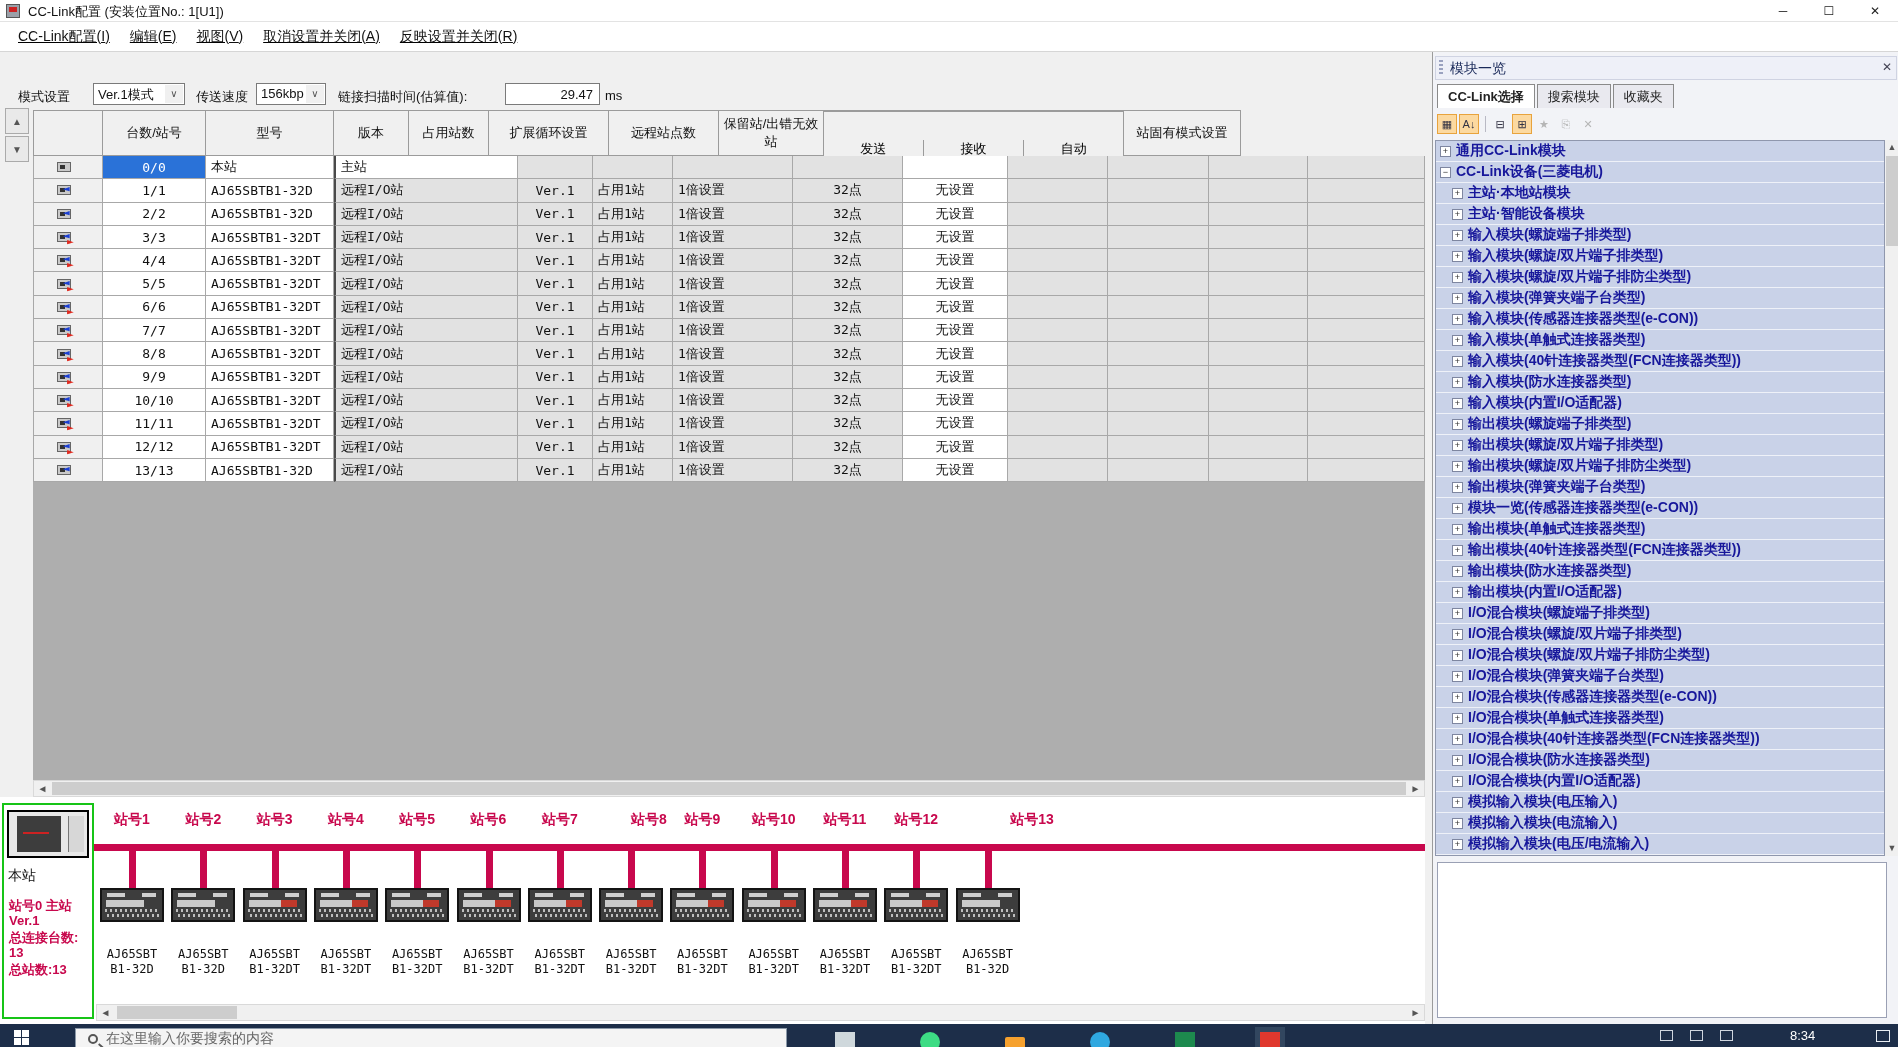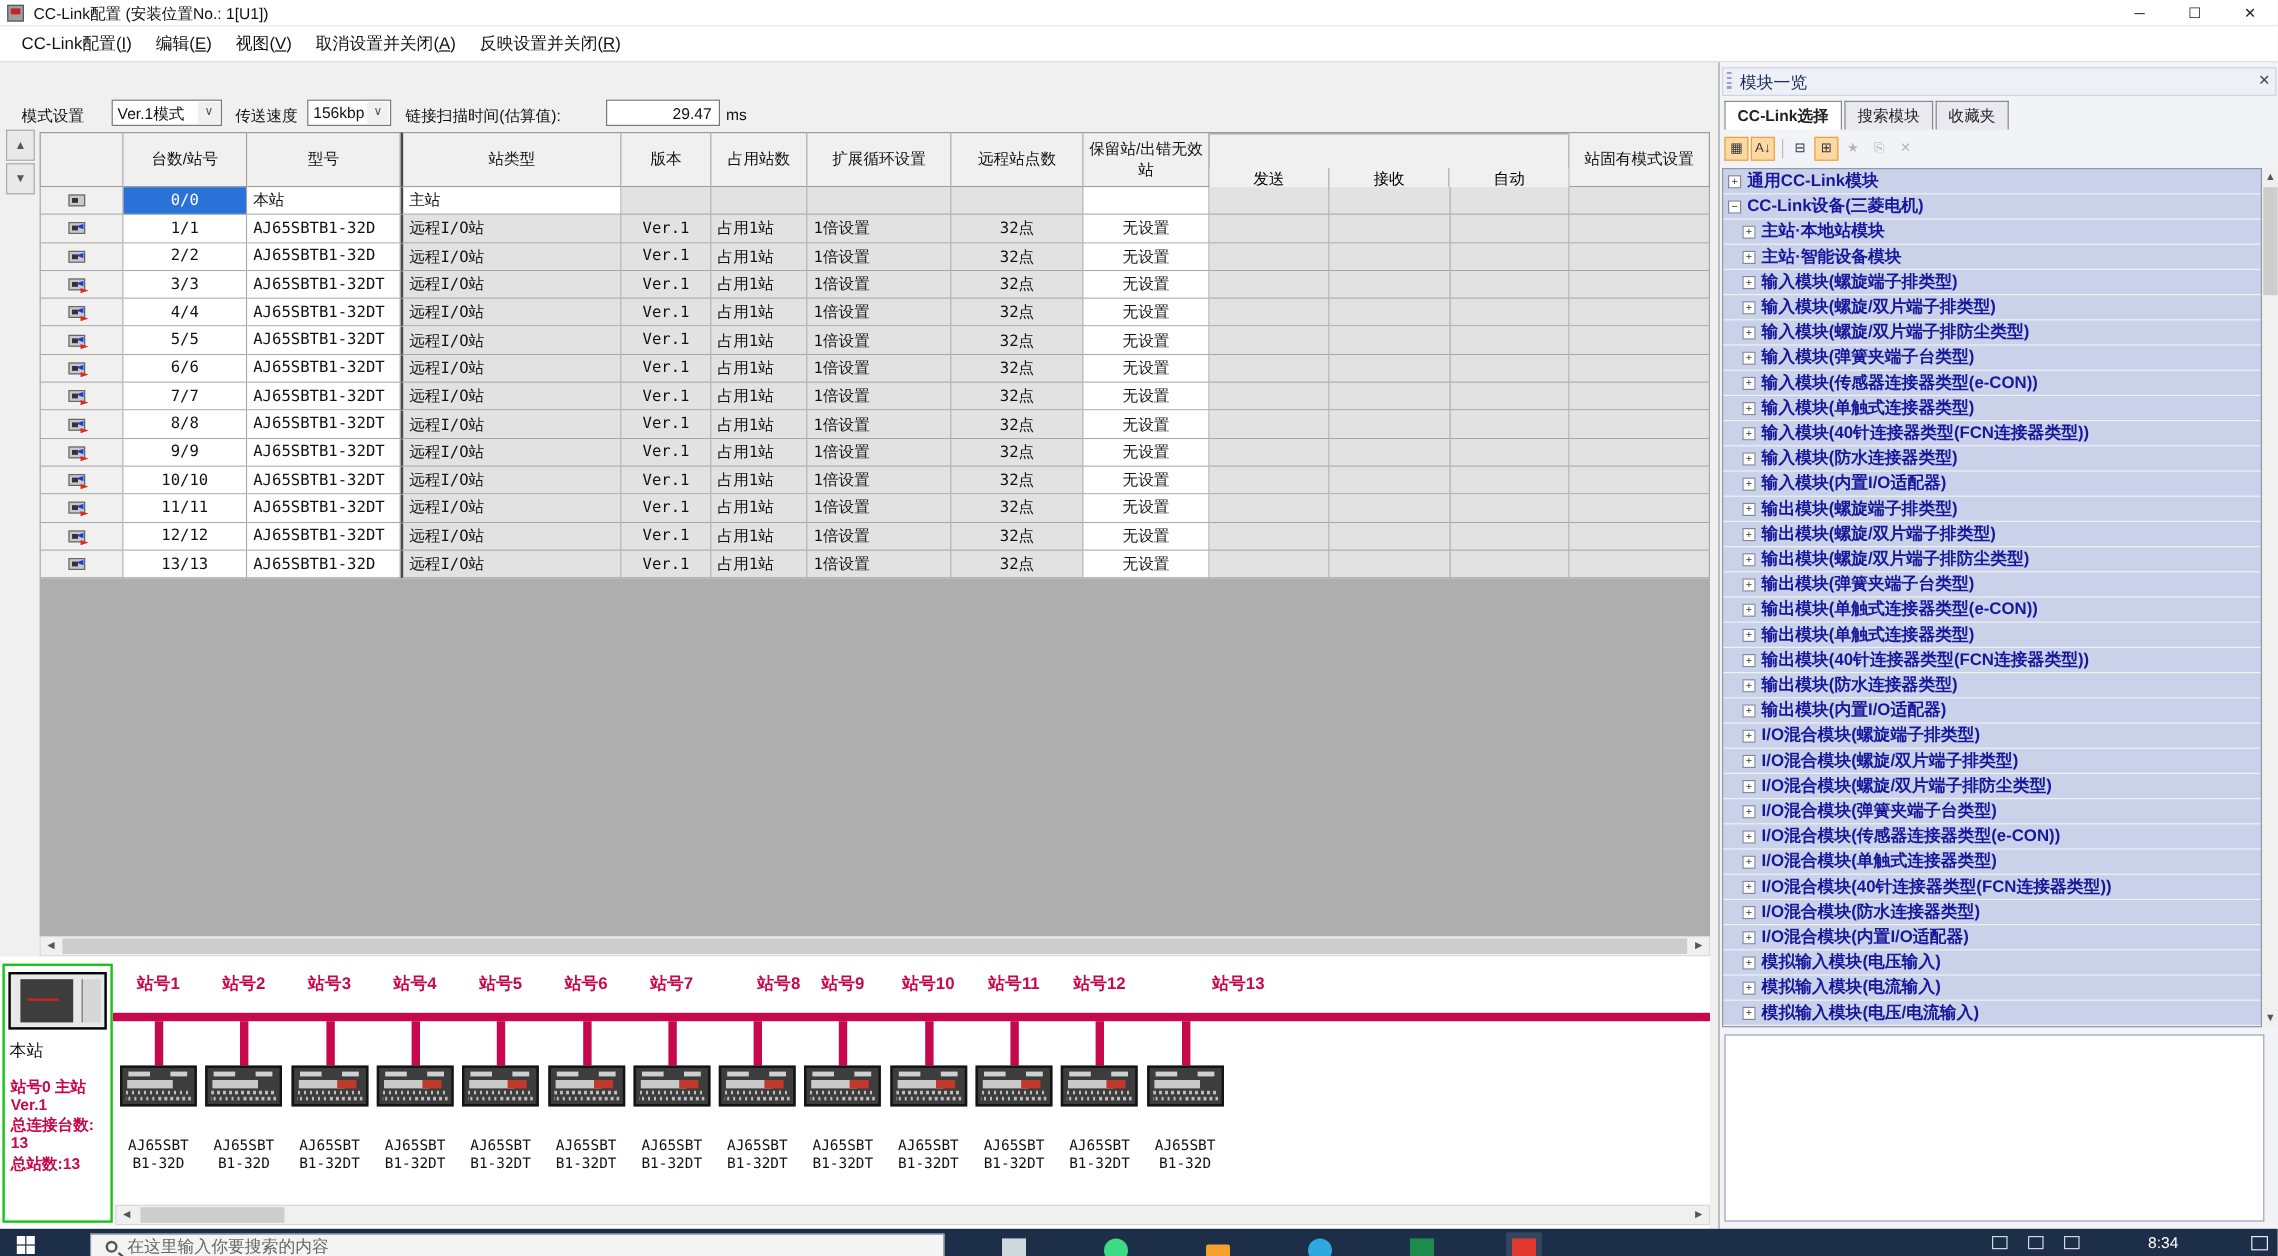--- a/index.html
+++ b/index.html
@@ -6,21 +6,21 @@
   html,body { width:1898px; height:1047px; overflow:hidden; background:#f0f0f0;
               font-family:"Liberation Sans", sans-serif; }
   .abs { position:absolute; }
   
   #titlebar { left:0; top:0; width:1898px; height:22px; background:#ffffff; border-bottom:1px solid #e3e3e3; }
   #app-icon { left:6px; top:4px; width:14px; height:14px; background:#9aa0a8; border:1px solid #555; }
   #app-icon i { position:absolute; left:2px; top:2px; width:8px; height:5px; background:#c22; display:block; }
   #title-text { left:28px; top:3px; font-size:13px; color:#111; }
   .winbtn { top:0; width:46px; height:22px; text-align:center; font-size:12px; color:#222; line-height:22px; }
   #btn-min { left:1760px; } #btn-max { left:1806px; } #btn-close { left:1852px; }
-  #menubar { left:0; top:22px; width:1898px; height:30px; background:#ffffff; border-bottom:1px solid #d6d6d6; display:flex; align-items:center; padding-left:8px; }
+  #menubar { left:0; top:22px; width:1898px; height:30px; background:#ffffff; border-bottom:1px solid #d6d6d6; display:flex; align-items:center; padding-left:8px;text-decoration:underline; }
   .menu-item { font-size:14px; color:#111; padding:4px 10px; }
   
   #toolbar { left:0; top:52px; width:1430px; height:56px; }
   .tb-label { font-size:13px; color:#111; top:36px; }
   .combo { top:31px; height:22px; background:#fff; border:1px solid #7a7a7a; font-size:13px; color:#111; padding:2px 4px; }
   .combo .dd { position:absolute; right:1px; top:1px; width:18px; height:18px; background:#f0f0f0; color:#555; font-size:10px; text-align:center; line-height:18px; }
   #scan-box { left:505px; top:31px; width:95px; height:22px; background:#fff; border:1px solid #7a7a7a; font-size:13px; text-align:right; padding:3px 6px; color:#111; }
   #scan-unit { left:605px; top:36px; font-size:13px; color:#111; }
   .updown { left:5px; width:24px; height:26px; background:#e9e9e9; border:1px solid #aaa; color:#555; font-size:10px; text-align:center; line-height:26px; }
   
@@ -155,21 +155,20 @@
   <div class="abs tb-label" id="scan-unit">ms</div>
 </div>
 <div class="abs updown" style="top:108px;">▲</div>
 <div class="abs updown" style="top:136px;">▼</div>
 
 <div class="abs" id="grid">
   <div class="hdr-row">
     <div class="hcell first col-icon"></div>
     <div class="hcell col-id">台数/站号</div>
     <div class="hcell col-model">型号</div>
-    <div class="hcell col-type">站类型</div>
     <div class="hcell col-ver">版本</div>
     <div class="hcell col-occ">占用站数</div>
     <div class="hcell col-cycle">扩展循环设置</div>
     <div class="hcell col-points">远程站点数</div>
     <div class="hcell col-reserve">保留站/出错无效站</div>
     <div class="grp" style="width:300px;">
       <div class="grp-top">智能用缓冲指定(10进制-字单位)</div>
       <div class="grp-sub">
         <div style="width:100px;">发送</div>
         <div style="width:101px;">接收</div>
@@ -757,21 +756,21 @@
       <div class="titem" style="padding-left: 16px;">
         <span class="exp">+</span>
         <span class="lbl">输出模块(螺旋/双片端子排防尘类型)</span>
       </div>
       <div class="titem" style="padding-left: 16px;">
         <span class="exp">+</span>
         <span class="lbl">输出模块(弹簧夹端子台类型)</span>
       </div>
       <div class="titem" style="padding-left: 16px;">
         <span class="exp">+</span>
-        <span class="lbl">输出模块(单触式连接器类型(e-CON))</span>
+        <span class="lbl">模块一览(传感器连接器类型(e-CON))</span>
       </div>
       <div class="titem" style="padding-left: 16px;">
         <span class="exp">+</span>
         <span class="lbl">输出模块(单触式连接器类型)</span>
       </div>
       <div class="titem" style="padding-left: 16px;">
         <span class="exp">+</span>
         <span class="lbl">输出模块(40针连接器类型(FCN连接器类型))</span>
       </div>
       <div class="titem" style="padding-left: 16px;">

